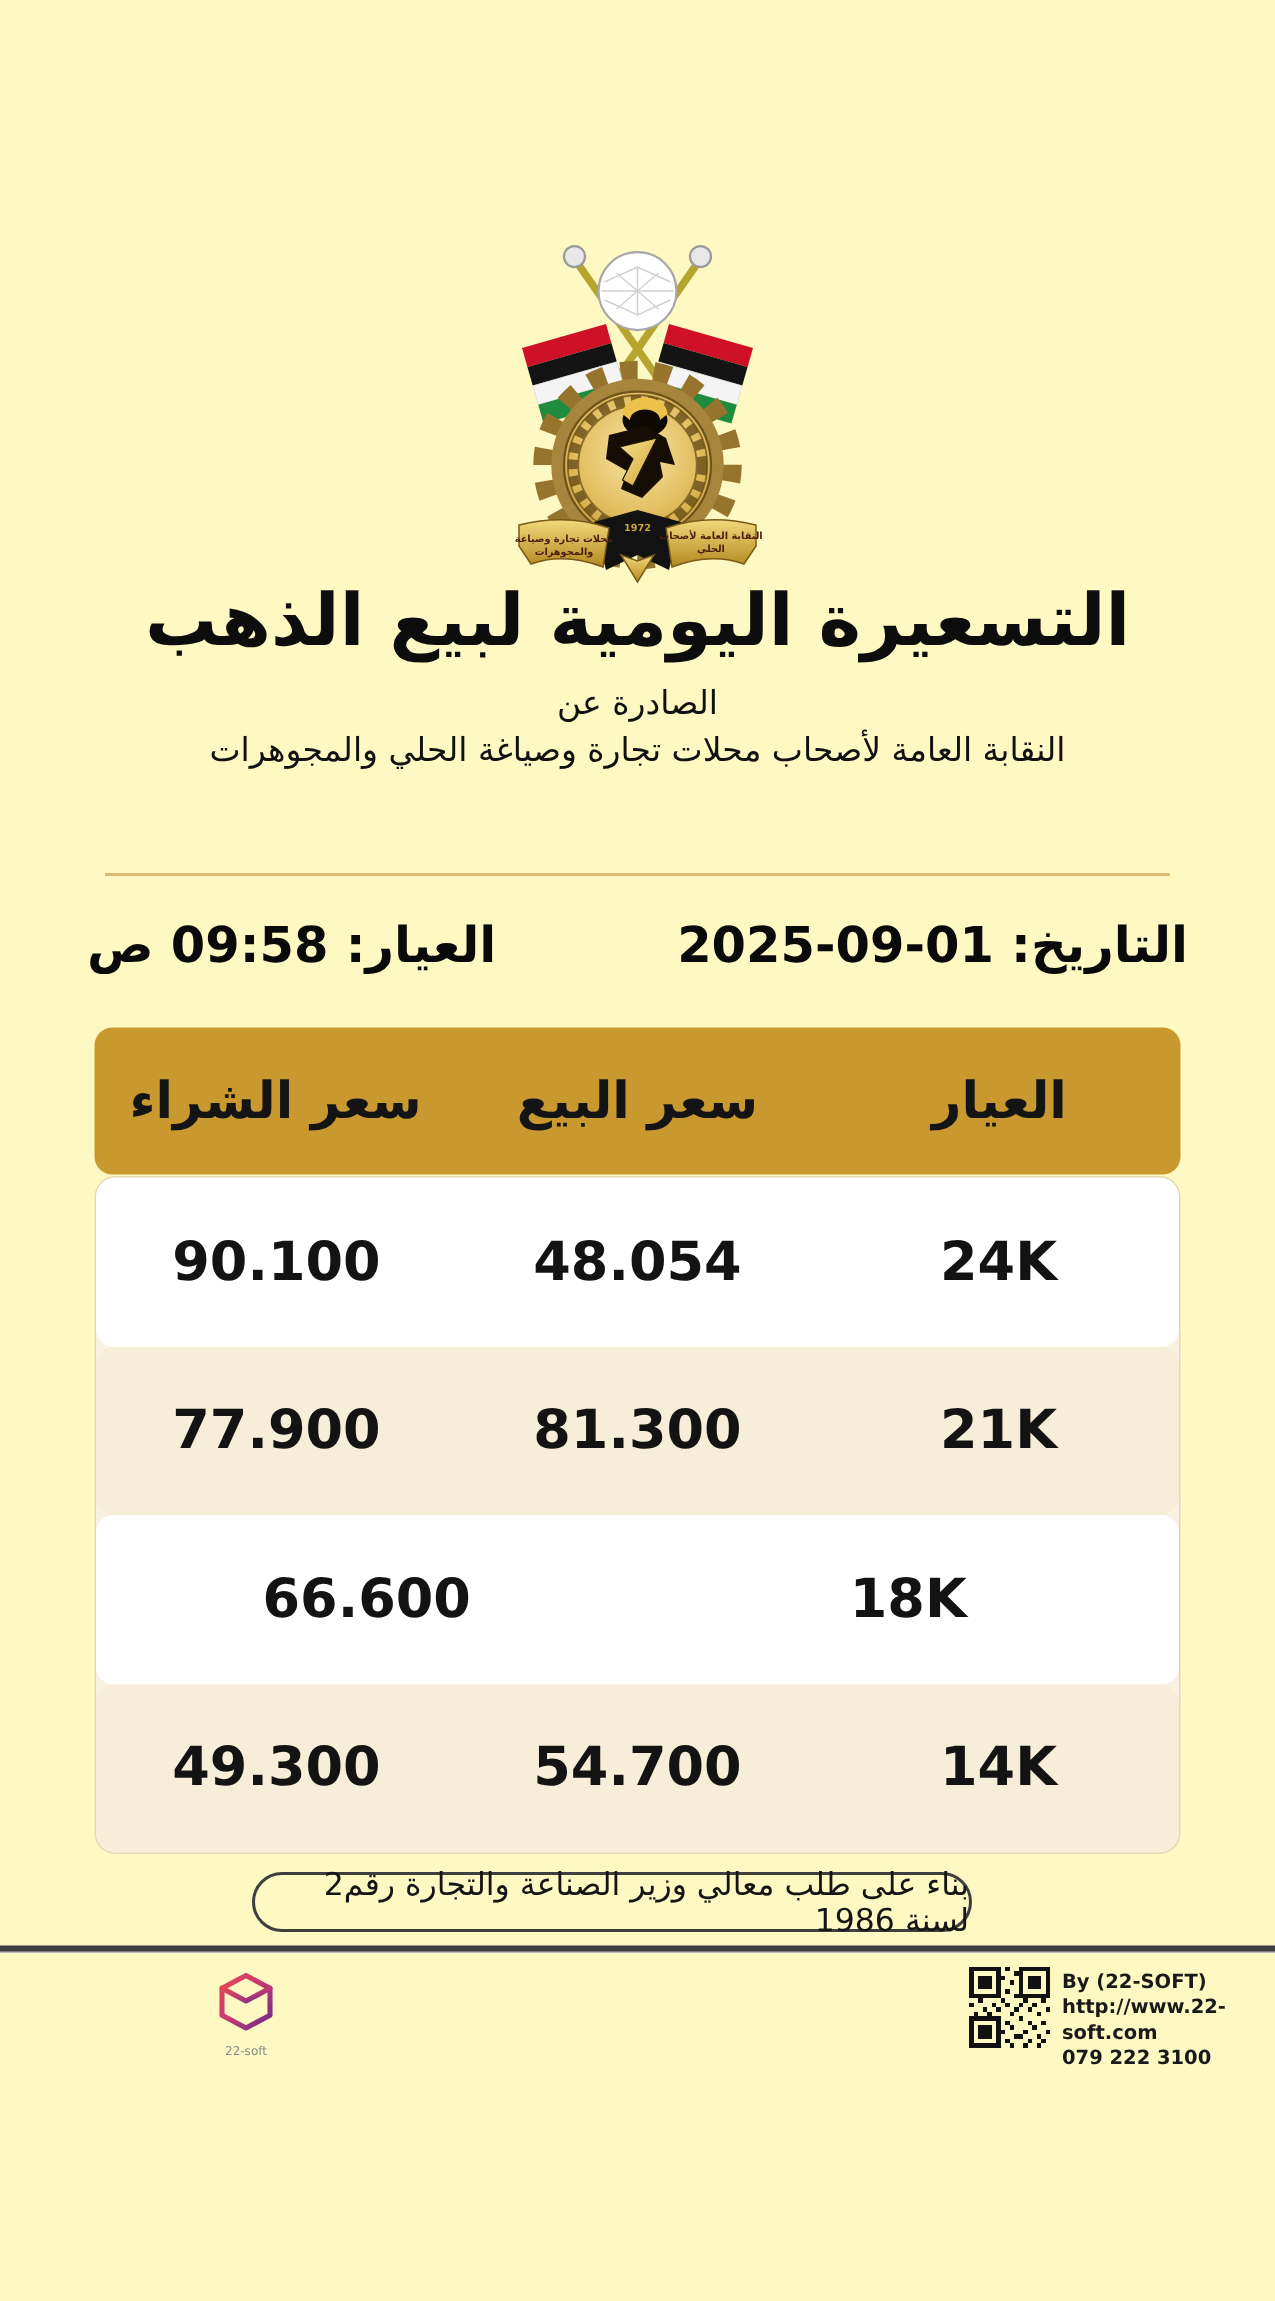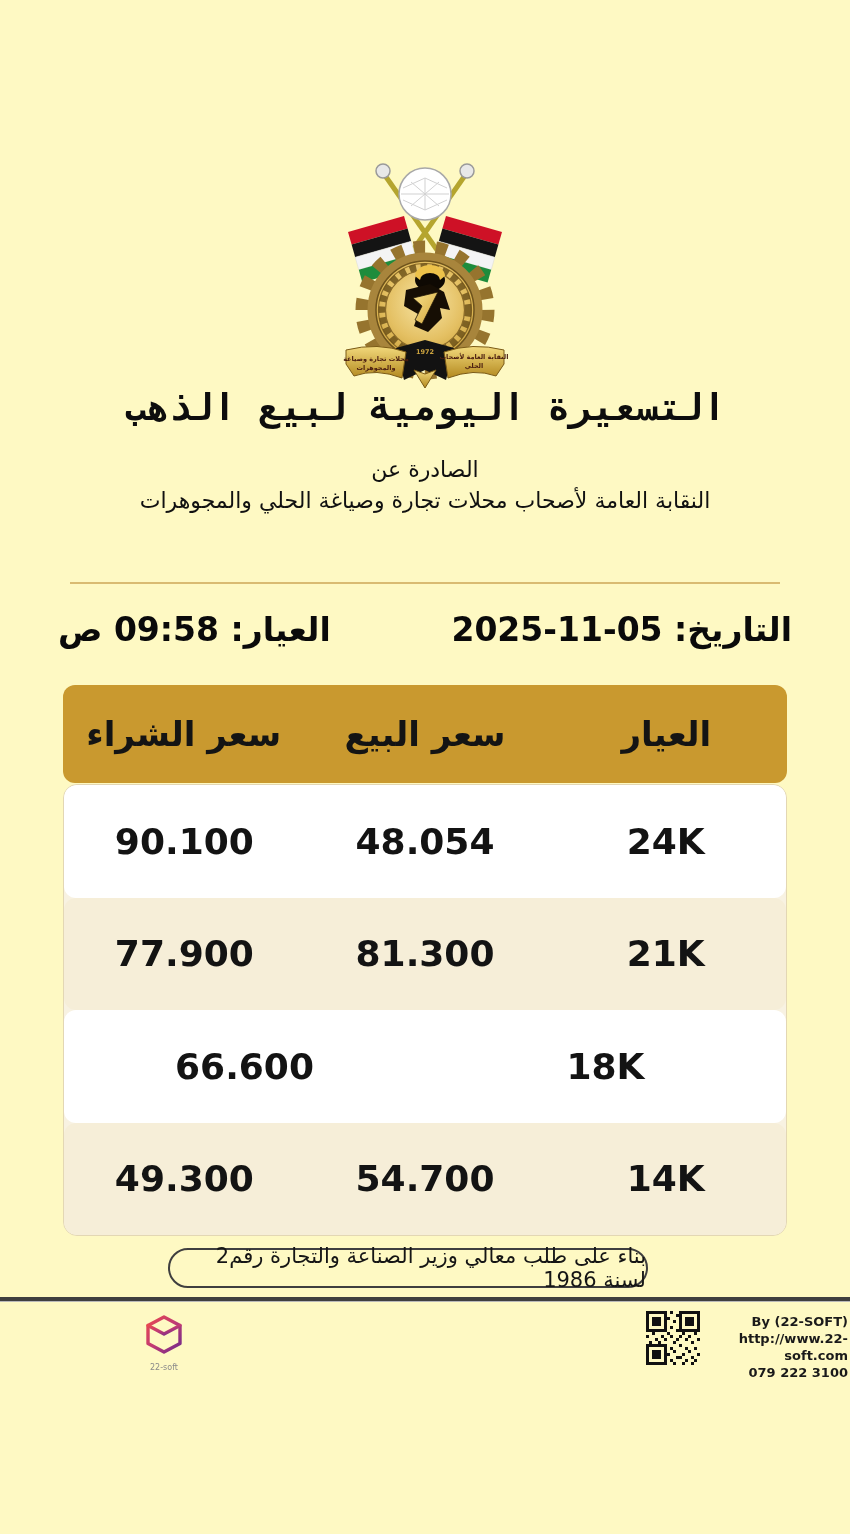--- a/index.html
+++ b/index.html
@@ -5,21 +5,21 @@
   html,body{margin:0;padding:0;}
   body{background:#888;font-family:"DejaVu Sans","Liberation Sans",sans-serif;}
   #page{position:relative;width:850px;height:1534px;background:#fef9c3;margin:0 auto;overflow:hidden;}
   .rtl{direction:rtl;}
   .abs{position:absolute;}
 
   
   #emblem{left:318px;top:158px;width:214px;height:236px;}
 
   
-  #main-title{left:0;top:386px;width:850px;text-align:center;font-size:37px;font-weight:700;color:#0d0d0d;font-family:Liberation Mono, monospace;}
+  #main-title{left:0;top:386px;width:850px;text-align:center;font-size:48px;font-weight:700;color:#0d0d0d;}
   #issued-by{left:0;top:457px;width:850px;text-align:center;font-size:22px;color:#111;}
   #org-line{left:0;top:488px;width:850px;text-align:center;font-size:22px;color:#111;}
   #country-line{left:0;top:528px;width:850px;text-align:center;font-size:28px;color:#0d0d0d;}
   #gold-divider{left:70px;top:582px;width:710px;height:2px;background:#d9bb72;}
 
   
   #datetime-row{left:0;top:610px;width:850px;padding:0 58px;box-sizing:border-box;
     display:flex;justify-content:space-between;align-items:baseline;
     font-size:33px;font-weight:700;color:#0a0a0a;}
   .dt-group{white-space:nowrap;}
@@ -41,21 +41,21 @@
     display:flex;align-items:center;justify-content:center;font-size:21px;color:#151515;box-sizing:border-box;}
 
   #dark-line{left:0;top:1297px;width:850px;height:4px;background:#3f3f3f;border-bottom:1px solid #b9b9b9;}
 
   
   #soft-logo{left:138px;top:1312px;width:52px;text-align:center;}
   #soft-logo-caption{font-size:8px;color:#8a8a8a;margin-top:1px;direction:ltr;}
 
   
   #qr-block{left:645px;top:1310px;width:56px;height:56px;}
-  #contact-block{left:708px;top:1313px;width:140px;direction:ltr;text-align:right;
+  #contact-block{left:708px;top:1313px;width:140px;direction:ltr;text-align:left;
     font-size:13px;line-height:17px;color:#1a1a1a;font-weight:700;}
 </style>
 </head>
 <body>
 
 <div id="page">
 
   <div class="abs" id="emblem">
     <svg width="214" height="236" viewBox="0 0 214 236" xmlns="http://www.w3.org/2000/svg">
       <defs>
@@ -142,21 +142,21 @@
   </div>
 
   <div class="abs rtl" id="main-title">التسعيرة اليومية لبيع الذهب</div>
   <div class="abs rtl" id="org-line">النقابة العامة لأصحاب محلات تجارة وصياغة الحلي والمجوهرات</div>
   <div class="abs rtl" id="issued-by">الصادرة عن</div>
   <div class="abs" id="gold-divider"></div>
 
   <div class="abs rtl" id="datetime-row">
     <div class="dt-group">
       <span>التاريخ:</span>
-      <span>05-11-2025</span>
+      <span>01-09-2025</span>
     </div>
     <div class="dt-group">
       <span>العيار:</span>
       <span>09:58 ص</span>
     </div>
   </div>
 
   <div class="abs rtl" id="table-header">
     <div class="col">العيار</div>
     <div class="col">سعر البيع</div>

